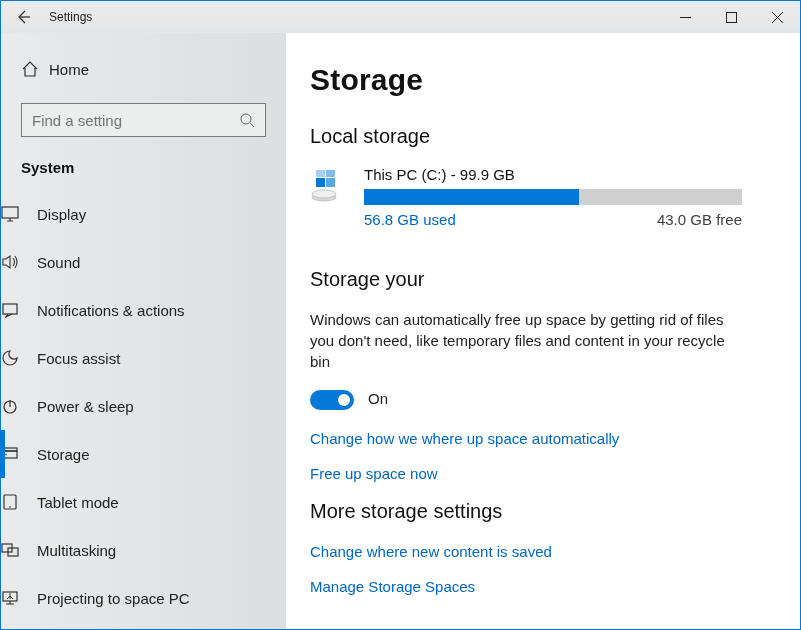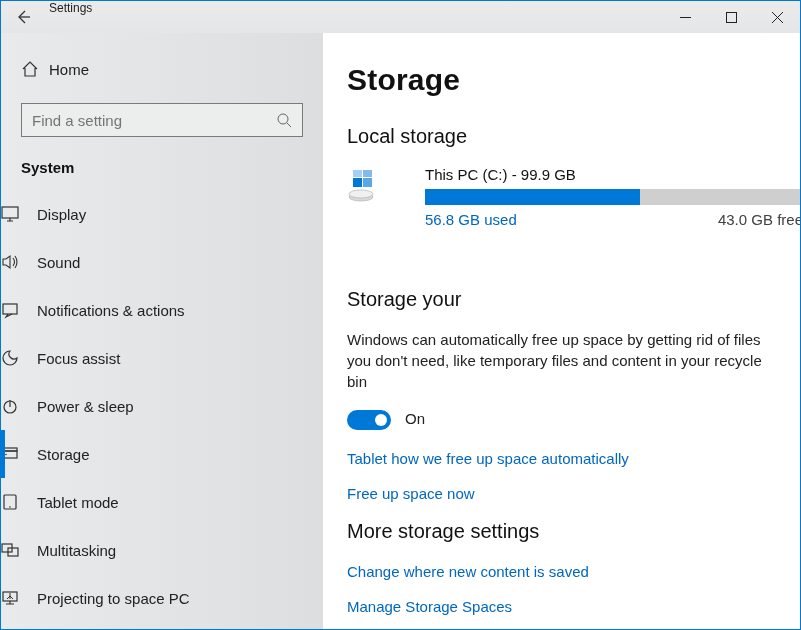--- a/index.html
+++ b/index.html
@@ -5,39 +5,39 @@
 * { margin: 0; padding: 0; box-sizing: border-box; font-family: "Segoe UI", -apple-system, sans-serif; }
 html, body { width: 801px; height: 630px; overflow: hidden; }
 .window {
   width: 801px; height: 630px;
   border: 1px solid #0078d7;
   background: #fff;
   display: flex; flex-direction: column;
 }
 .titlebar {
   height: 32px;
-  display: flex; 
+  display: flex; align-items: center;
   background: linear-gradient(to bottom, #ebebec, #e5e6e7);
 }
 .titlebar .back {
   width: 44px; height: 32px;
   display: flex; align-items: center; justify-content: center;
   color: #333; font-size: 18px;
 }
 .titlebar .title { font-size: 12px; color: #222; padding-left: 4px; }
 .titlebar .spacer { flex: 1; }
 .win-controls { display: flex; }
 .win-btn {
   width: 46px; height: 32px;
   display: flex; align-items: center; justify-content: center;
   color: #222; font-size: 12px;
 }
 .body { flex: 1; display: flex; overflow: hidden; }
 .sidebar {
-  width: 322px;
+  width: 285px;
   background: linear-gradient(to right, #e9eaeb, #e2e3e4 60%, #dddedf);
   padding-top: 16px;
 }
 .home-row {
   display: flex; align-items: center;
   padding: 8px 20px 8px 20px;
   height: 40px;
   color: #222;
   font-size: 15px;
 }
@@ -72,21 +72,21 @@
 .nav-item .label { padding-left: 4px; }
 
 .main {
   flex: 1;
   background: #fff;
   padding: 30px 0 0 24px;
   overflow: hidden;
 }
 .page-title { font-size: 30px; font-weight: 600; color: #111; margin-bottom: 28px; letter-spacing: 0.2px; }
 .section-h { font-size: 20px; font-weight: 400; color: #111; margin-bottom: 18px; }
-.drive-row { display: flex; align-items: flex-start; margin-bottom: 60px; gap: 24px; }
+.drive-row { display: flex; align-items: flex-start; margin-bottom: 40px; }
 .drive-icon { width: 36px; height: 36px; margin-right: 18px; position: relative; margin-top: 4px;}
 .drive-name { font-size: 15px; color: #111; margin-bottom: 6px; }
 .progress {
   width: 378px; height: 16px;
   background: #cfcfcf;
   position: relative;
 }
 .progress .fill { height: 100%; background: #0078d7; }
 .drive-meta { display: flex; width: 378px; justify-content: space-between; margin-top: 6px; font-size: 15px; }
 .link-blue { color: #0067c0; }
@@ -285,21 +285,21 @@
       </div>
 
       <div class="section-h">Storage your</div>
       <div class="body-text">Windows can automatically free up space by getting rid of files you don't need, like temporary files and content in your recycle bin</div>
       <div class="toggle-row">
         <div class="toggle">
           <div class="knob"></div>
         </div>
         <div class="toggle-label">On</div>
       </div>
-      <a class="link-line">Tablet how we free up space automatically</a>
+      <a class="link-line">Change how we where up space automatically</a>
       <a class="link-line">Free up space now</a>
 
       <div class="more-h">More storage settings</div>
       <a class="link-line">Change where new content is saved</a>
       <a class="link-line" style="margin-bottom:0">Manage Storage Spaces</a>
     </div>
   </div>
 </div>
 
 </body></html>

